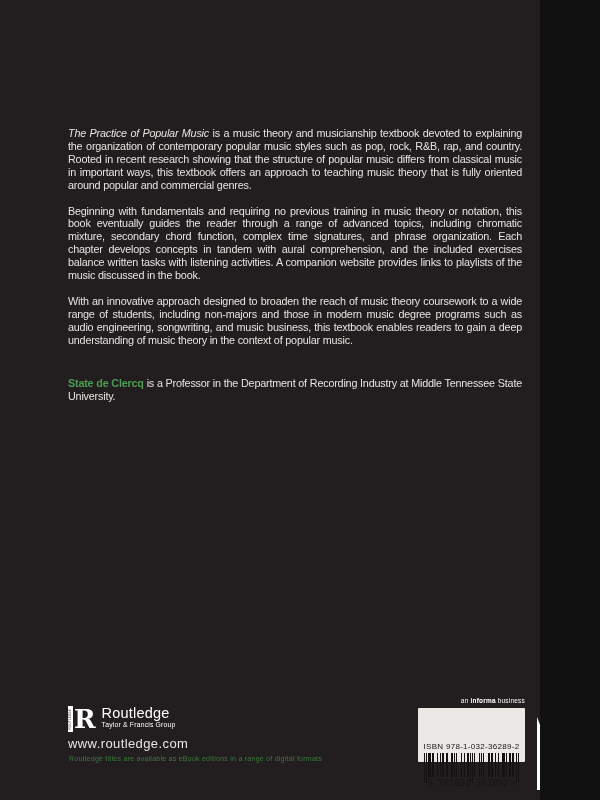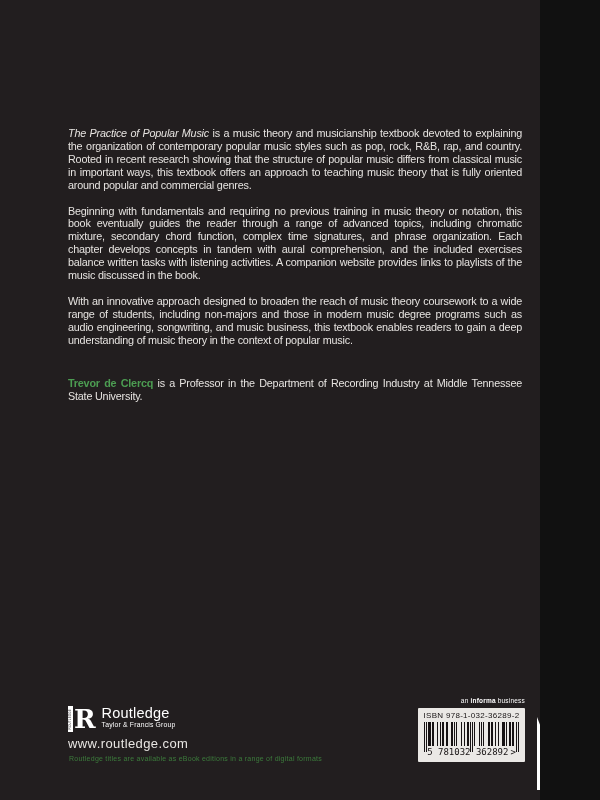--- a/index.html
+++ b/index.html
@@ -49,20 +49,21 @@
   .barcode-area{position:absolute;left:418px;top:697px;width:107px;}
   .informa-line{text-align:right;color:#FFFFFF;font-size:6.5px;line-height:8px;letter-spacing:0.2px;}
   .informa-line b{font-weight:bold;}
   .barcode-box{
     margin-top:3px;width:97px;height:48px;background:#EAE8E5;
     padding:3px 5px;border-radius:1px;
   }
   .isbn-label{
     color:#171314;font-size:8px;line-height:9px;text-align:center;letter-spacing:0.3px;
     white-space:nowrap;
+    margin-top:31px;
   }
   .bars{position:relative;display:flex;height:24px;margin:2px auto 0 auto;width:95px;}
   .bar{width:1px;height:24px;flex:none;}
   .bar.on{background:#161213;}
   .bar.on.tall{height:30px;}
   .digits-row{
     margin-top:1px;text-align:center;color:#171314;
     font-family:"DejaVu Sans Mono",monospace;font-size:9px;line-height:10px;
     white-space:nowrap;
   }
@@ -78,21 +79,21 @@
 </style>
 </head>
 <body>
 
 <div class="cover">
 
   <div class="blurb">
     <p><span class="book-title-italic">The Practice of Popular Music</span><span> is a music theory and musicianship textbook devoted to explaining the organization of contemporary popular music styles such as pop, rock, R&amp;B, rap, and country. Rooted in recent research showing that the structure of popular music differs from classical music in important ways, this textbook offers an approach to teaching music theory that is fully oriented around popular and commercial genres.</span></p>
     <p>Beginning with fundamentals and requiring no previous training in music theory or notation, this book eventually guides the reader through a range of advanced topics, including chromatic mixture, secondary chord function, complex time signatures, and phrase organization. Each chapter develops concepts in tandem with aural comprehension, and the included exercises balance written tasks with listening activities. A companion website provides links to playlists of the music discussed in the book.</p>
     <p>With an innovative approach designed to broaden the reach of music theory coursework to a wide range of students, including non-majors and those in modern music degree programs such as audio engineering, songwriting, and music business, this textbook enables readers to gain a deep understanding of music theory in the context of popular music.</p>
-    <p class="bio"><span class="author-name">Trevor de Clercq</span><span> is a Professor in the Department of Recording Industry at Middle Tennessee State University.</span></p>
+    <p class="bio"><span class="author-name">State de Clercq</span><span> is a Professor in the Department of Recording Industry at Middle Tennessee State University.</span></p>
   </div>
 
   <div class="publisher">
     <div class="logo-mark">
       <div class="logo-strip">
           <span>ROUTLEDGE</span>
         </div>
       <div class="logo-r">R</div>
     </div>
     <div class="pub-text">

